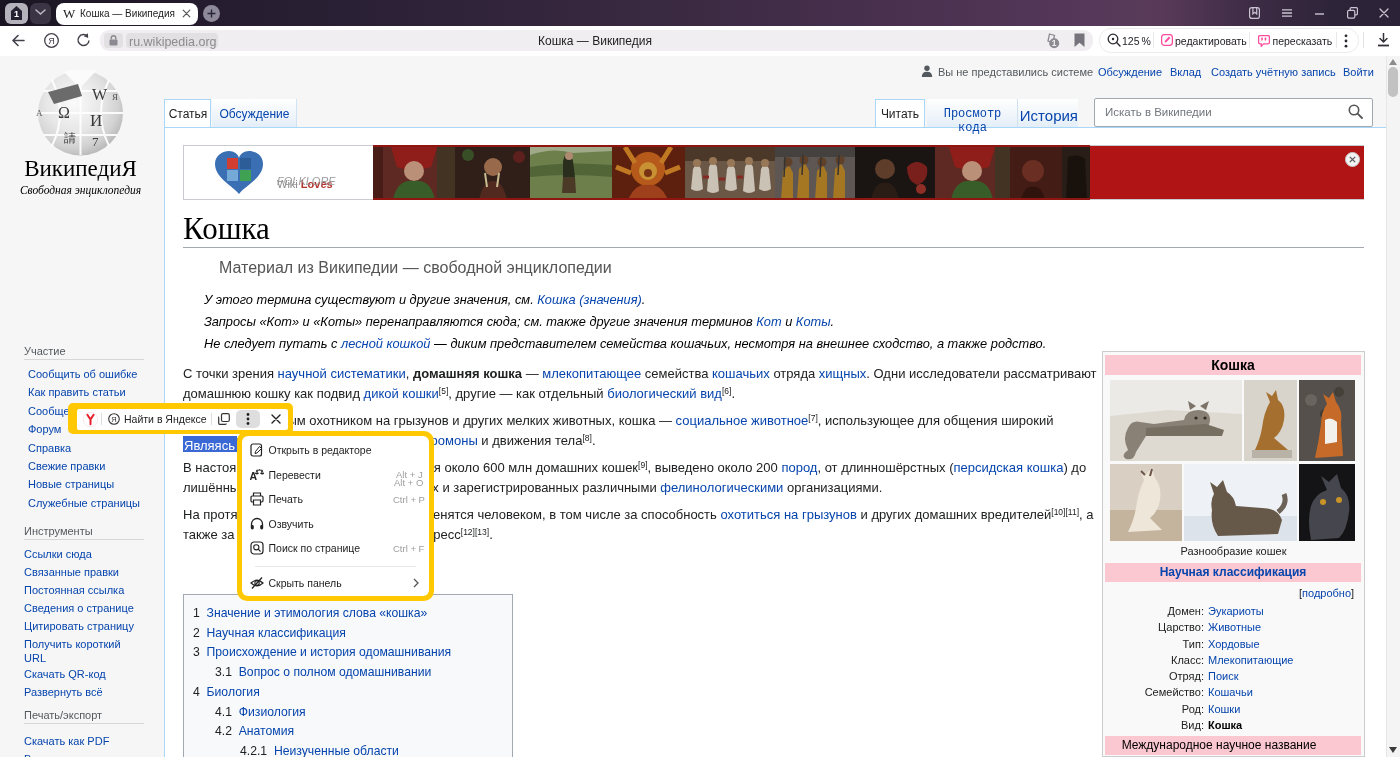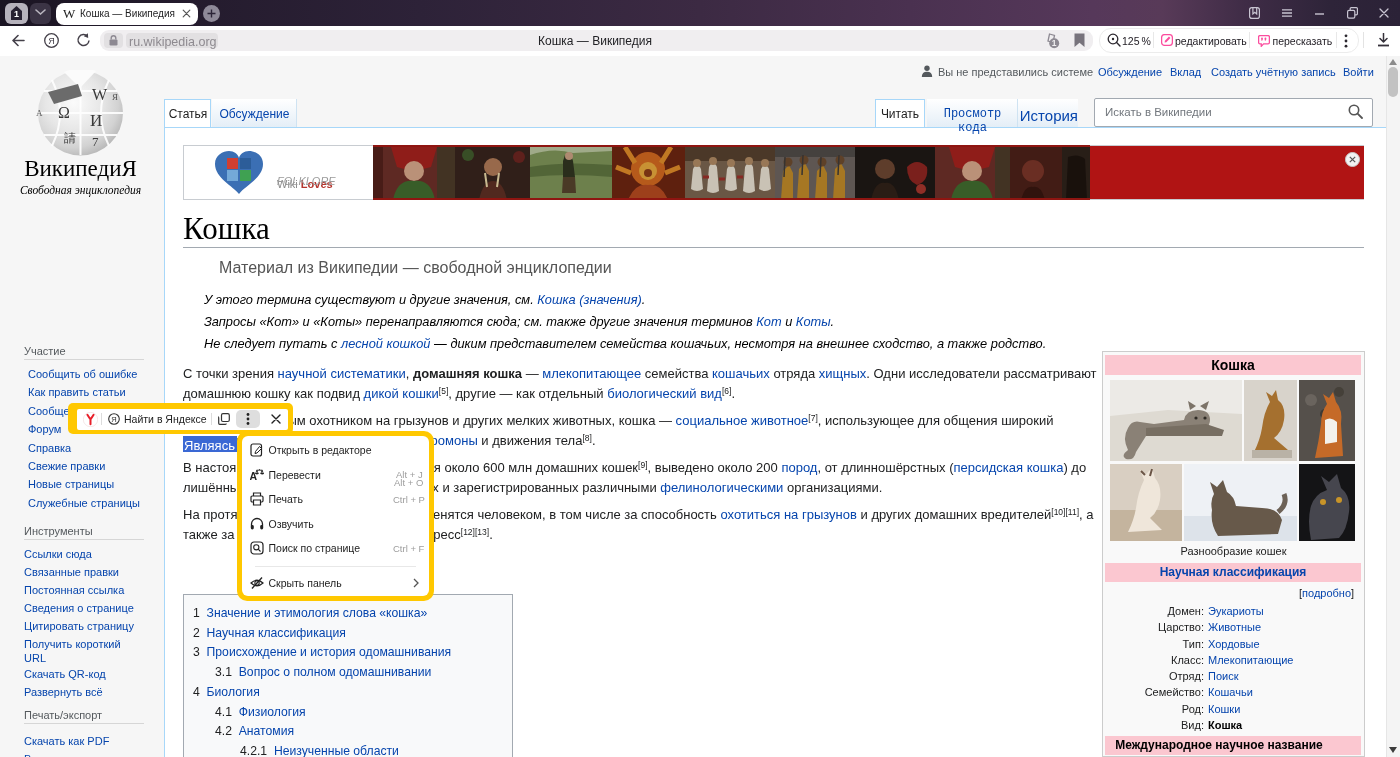--- a/index.html
+++ b/index.html
@@ -394,21 +394,21 @@
     <div><span class="tl">Домен:</span><span class="tv"><a>Эукариоты</a></span></div>
     <div><span class="tl">Царство:</span><span class="tv"><a>Животные</a></span></div>
     <div><span class="tl">Тип:</span><span class="tv"><a>Хордовые</a></span></div>
     <div><span class="tl">Класс:</span><span class="tv"><a>Млекопитающие</a></span></div>
     <div><span class="tl">Отряд:</span><span class="tv"><a>Поиск</a></span></div>
     <div><span class="tl">Семейство:</span><span class="tv"><a>Кошачьи</a></span></div>
     <div><span class="tl">Род:</span><span class="tv"><a>Кошки</a></span></div>
     <div><span class="tl">Вид:</span><span class="tv"><b>Кошка</b></span></div>
   </div>
   <div class="abs" style="left:1105px;top:680px;width:256px;height:19px;background:#fbc7d0;"></div>
-  <div class="abs" style="left:1105px;top:682px;width:228px;font-size:12px;font-weight:bold;text-align:center;color:#000;">Международное научное название</div>
+  <div class="abs" style="left:1105px;top:682px;width:228px;font-size:12px;font-weight:normal;text-align:center;color:#000;">Международное научное название</div>
 
   <div class="abs" style="left:1386px;top:0;width:14px;height:701px;background:#f4f4f4;border-left:1px solid #e6e6e6;"></div>
   <svg class="abs" style="left:1389px;top:3px;" width="8" height="6" viewBox="0 0 8 6">
       <path d="M4 0 L8 6 H0 Z" fill="#8c8c8c"></path>
     </svg>
   <div class="abs" style="left:1388px;top:11px;width:10px;height:30px;background:#c2c2c2;border-radius:5px;"></div>
   <svg class="abs" style="left:1389px;top:691px;" width="8" height="6" viewBox="0 0 8 6">
       <path d="M4 6 L8 0 H0 Z" fill="#3c3c3c"></path>
     </svg>
 </div>

